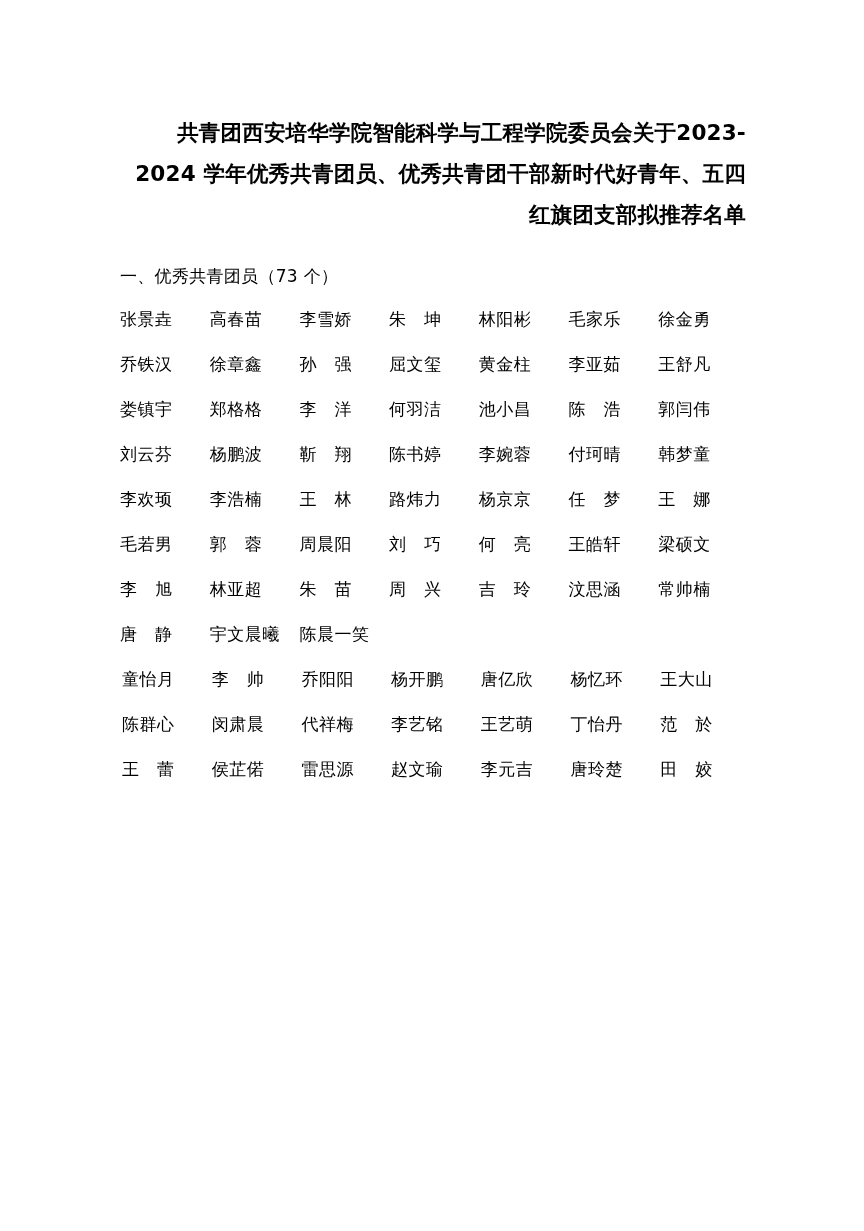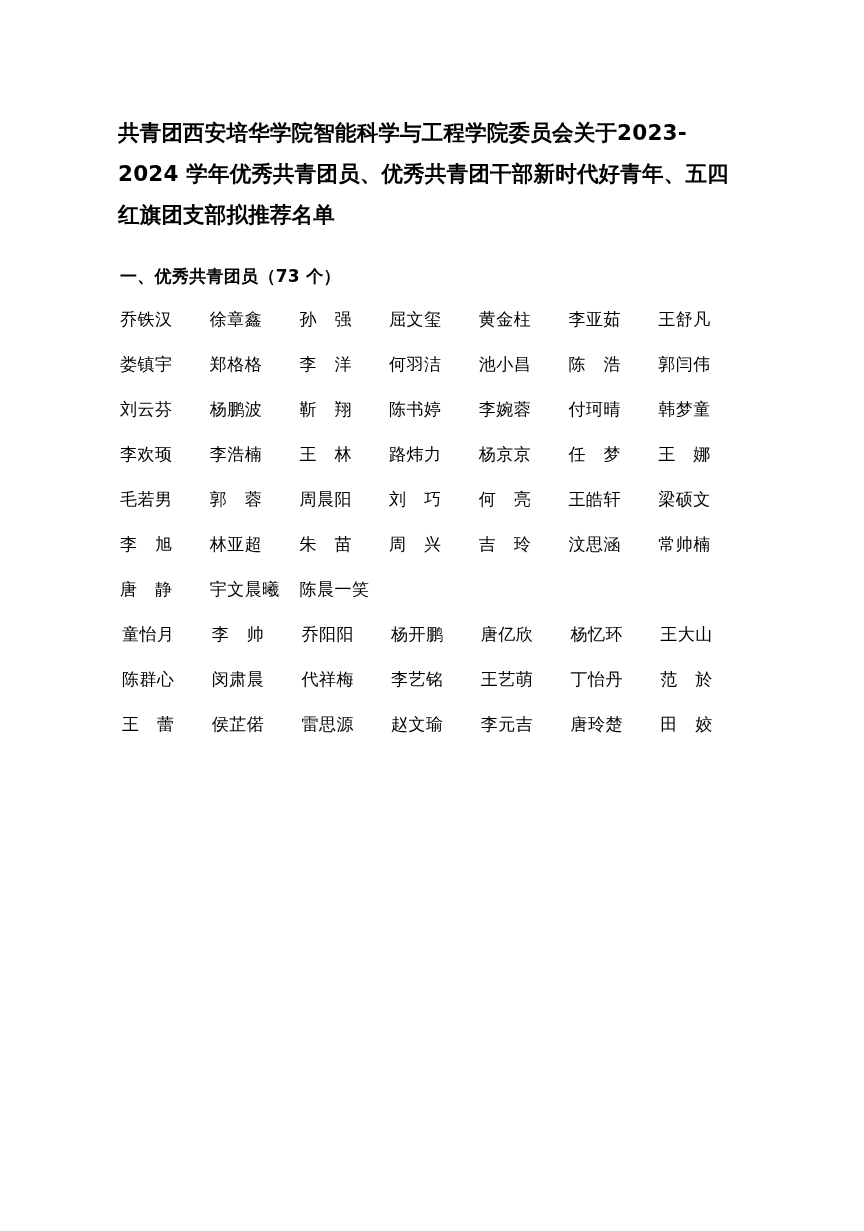--- a/index.html
+++ b/index.html
@@ -19,27 +19,27 @@
     box-sizing: border-box;
     width: 864px;
     height: 1231px;
     padding: 112px 118px 60px 118px;
   }
   .doc-title {
     font-family: "DejaVu Sans", "Liberation Sans", sans-serif;
     font-weight: bold;
     font-size: 21.5px;
     line-height: 41px;
-    text-align: left;
+    text-align: right;
     letter-spacing: 0.2px;
     margin: 0 0 26px 0;
     color: #000;
   }
   .section-heading {
-    font-weight: bold;
+    font-weight: normal;
     font-size: 17px;
     line-height: 30px;
     margin: 18px 0 6px 0;
     padding-left: 2px;
     letter-spacing: 0.3px;
   }
   .name-grid {
     display: block;
   }
   .name-row {
@@ -64,20 +64,29 @@
 </head>
 <body>
 
 <div class="page">
 
   <h1 class="doc-title">共青团西安培华学院智能科学与工程学院委员会关于2023-2024 学年优秀共青团员、优秀共青团干部新时代好青年、五四红旗团支部拟推荐名单</h1>
 
   <div>
     <div class="section-heading">一、优秀共青团员（73 个）</div>
     <div class="name-grid rows-73">
+      <div class="name-row">
+        <span class="name-cell">张景垚</span>
+        <span class="name-cell">高春苗</span>
+        <span class="name-cell">李雪娇</span>
+        <span class="name-cell">朱　坤</span>
+        <span class="name-cell">林阳彬</span>
+        <span class="name-cell">毛家乐</span>
+        <span class="name-cell">徐金勇</span>
+      </div>
       <div class="name-row">
         <span class="name-cell">乔铁汉</span>
         <span class="name-cell">徐章鑫</span>
         <span class="name-cell">孙　强</span>
         <span class="name-cell">屈文玺</span>
         <span class="name-cell">黄金柱</span>
         <span class="name-cell">李亚茹</span>
         <span class="name-cell">王舒凡</span>
       </div>
       <div class="name-row">

